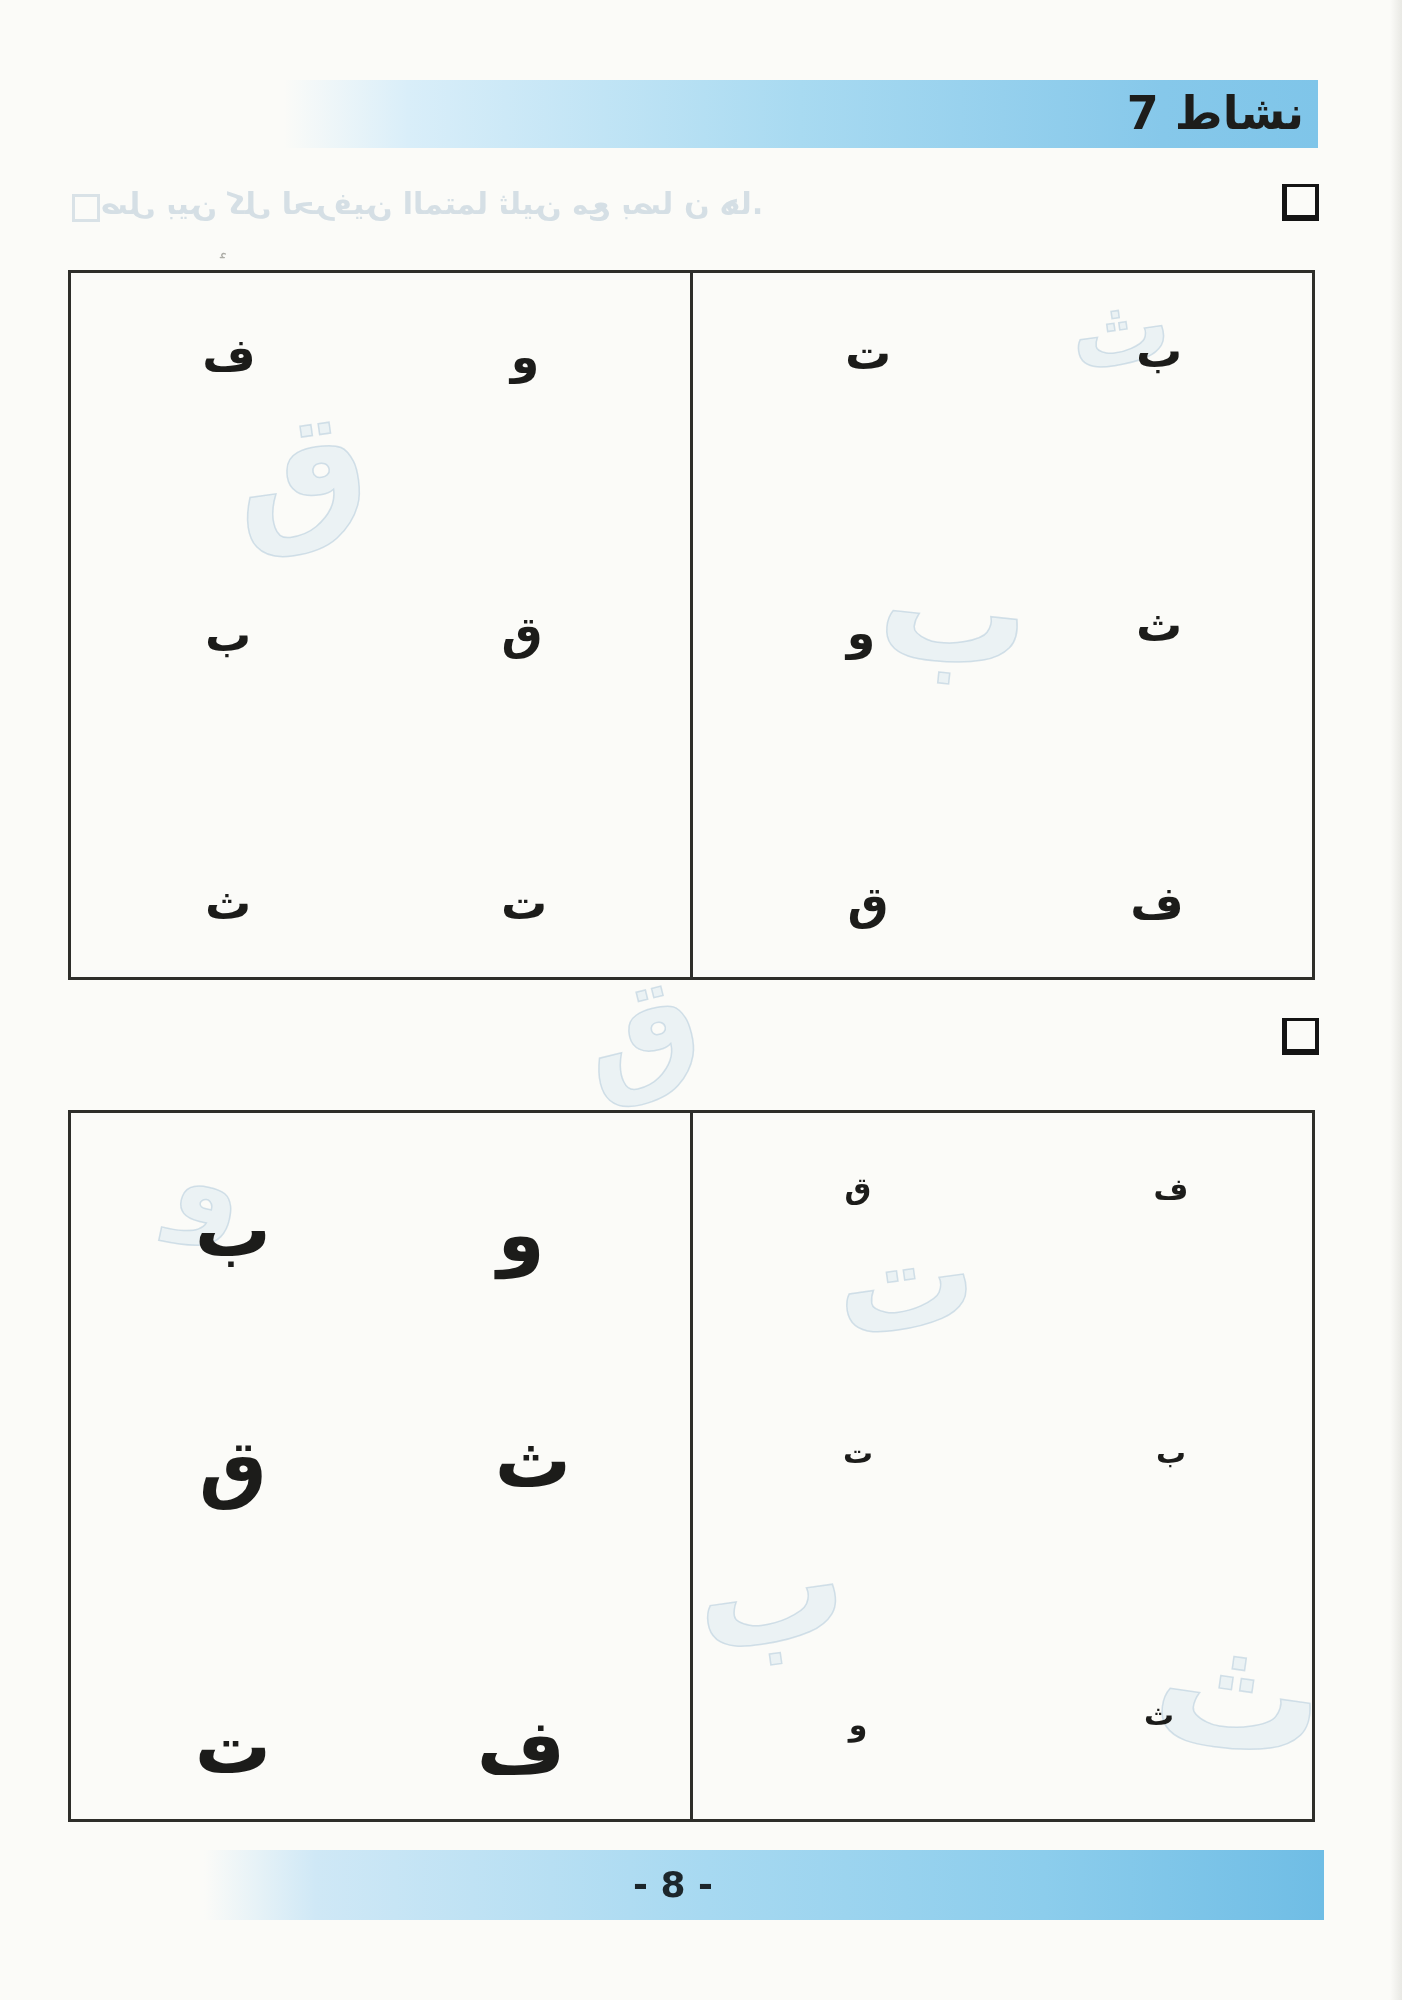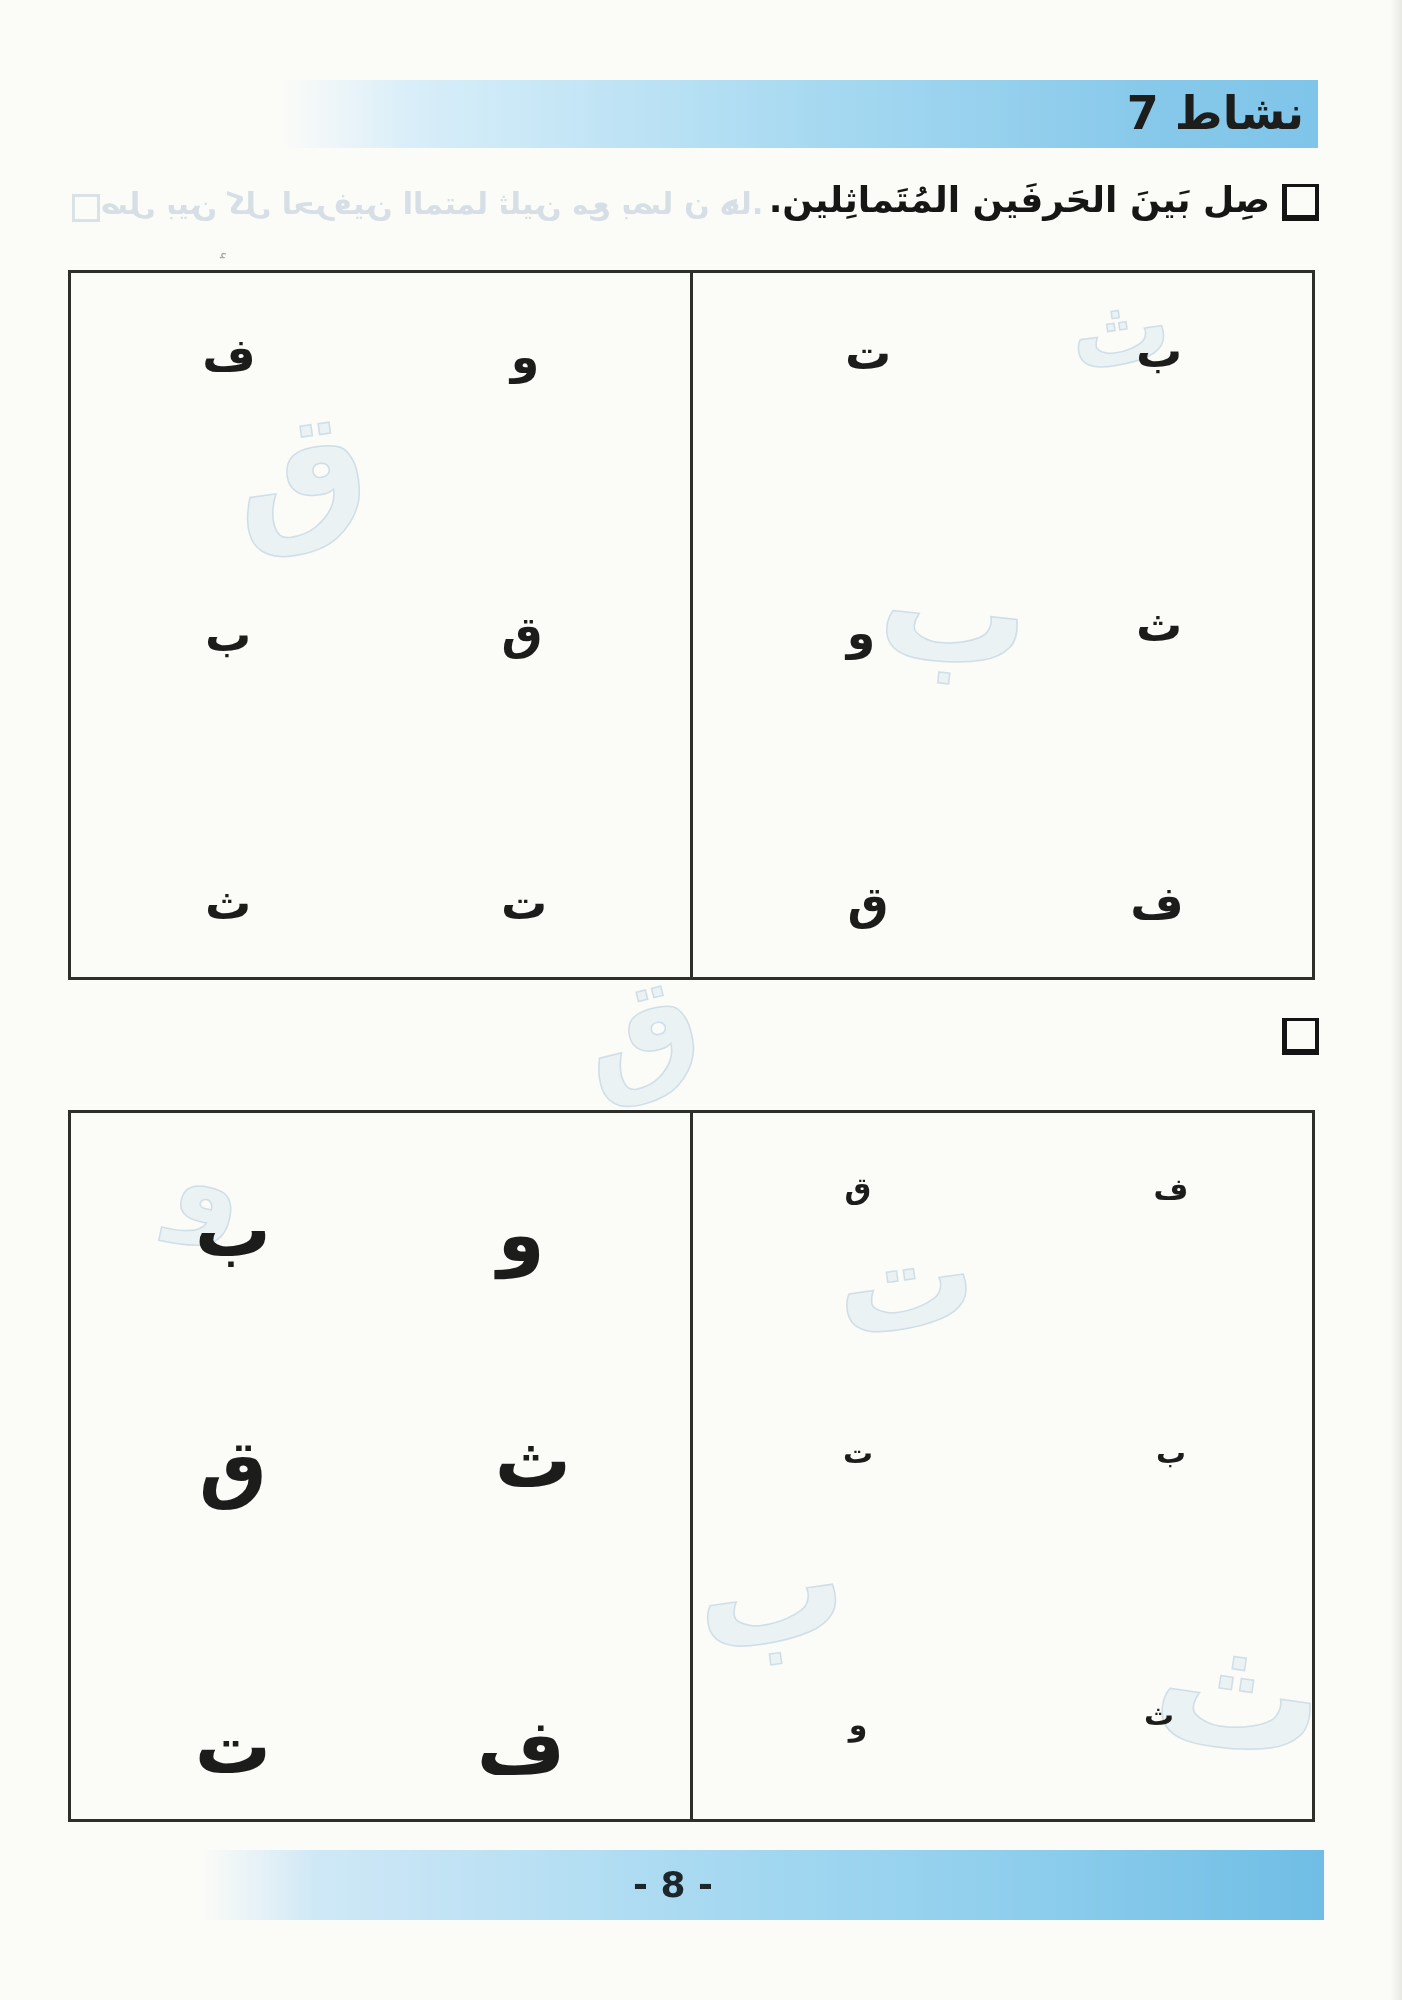--- a/index.html
+++ b/index.html
@@ -96,21 +96,20 @@
   <div class="watermark" style="left:905px;top:1280px;font-size:140px;">ت</div>
   <div class="watermark" style="left:1240px;top:1690px;font-size:170px;transform:translate(-50%,-50%) rotate(8deg);">ث</div>
   <div class="watermark" style="left:770px;top:1590px;font-size:150px;">ب</div>
   <div class="watermark" style="left:210px;top:1185px;font-size:110px;transform:translate(-50%,-50%) rotate(12deg);">و</div>
 
   <div class="band header">
     <div class="activity-title">نشاط 7</div>
   </div>
 
   <span class="checkbox cb-1"></span>
-  <div class="instruction instr-1">صِل بَينَ الحَرفَين المُتَماثِلين.</div>
 
   <div class="letterbox box-1">
     <div class="divider"></div>
 
     <span class="letter md" style="left:158px;top:82px;">ف</span>
     <span class="letter md" style="left:454px;top:84px;">و</span>
     <span class="letter md" style="left:157px;top:362px;">ب</span>
     <span class="letter md" style="left:451px;top:360px;">ق</span>
     <span class="letter md" style="left:157px;top:630px;">ث</span>
     <span class="letter md" style="left:453px;top:630px;">ت</span>

